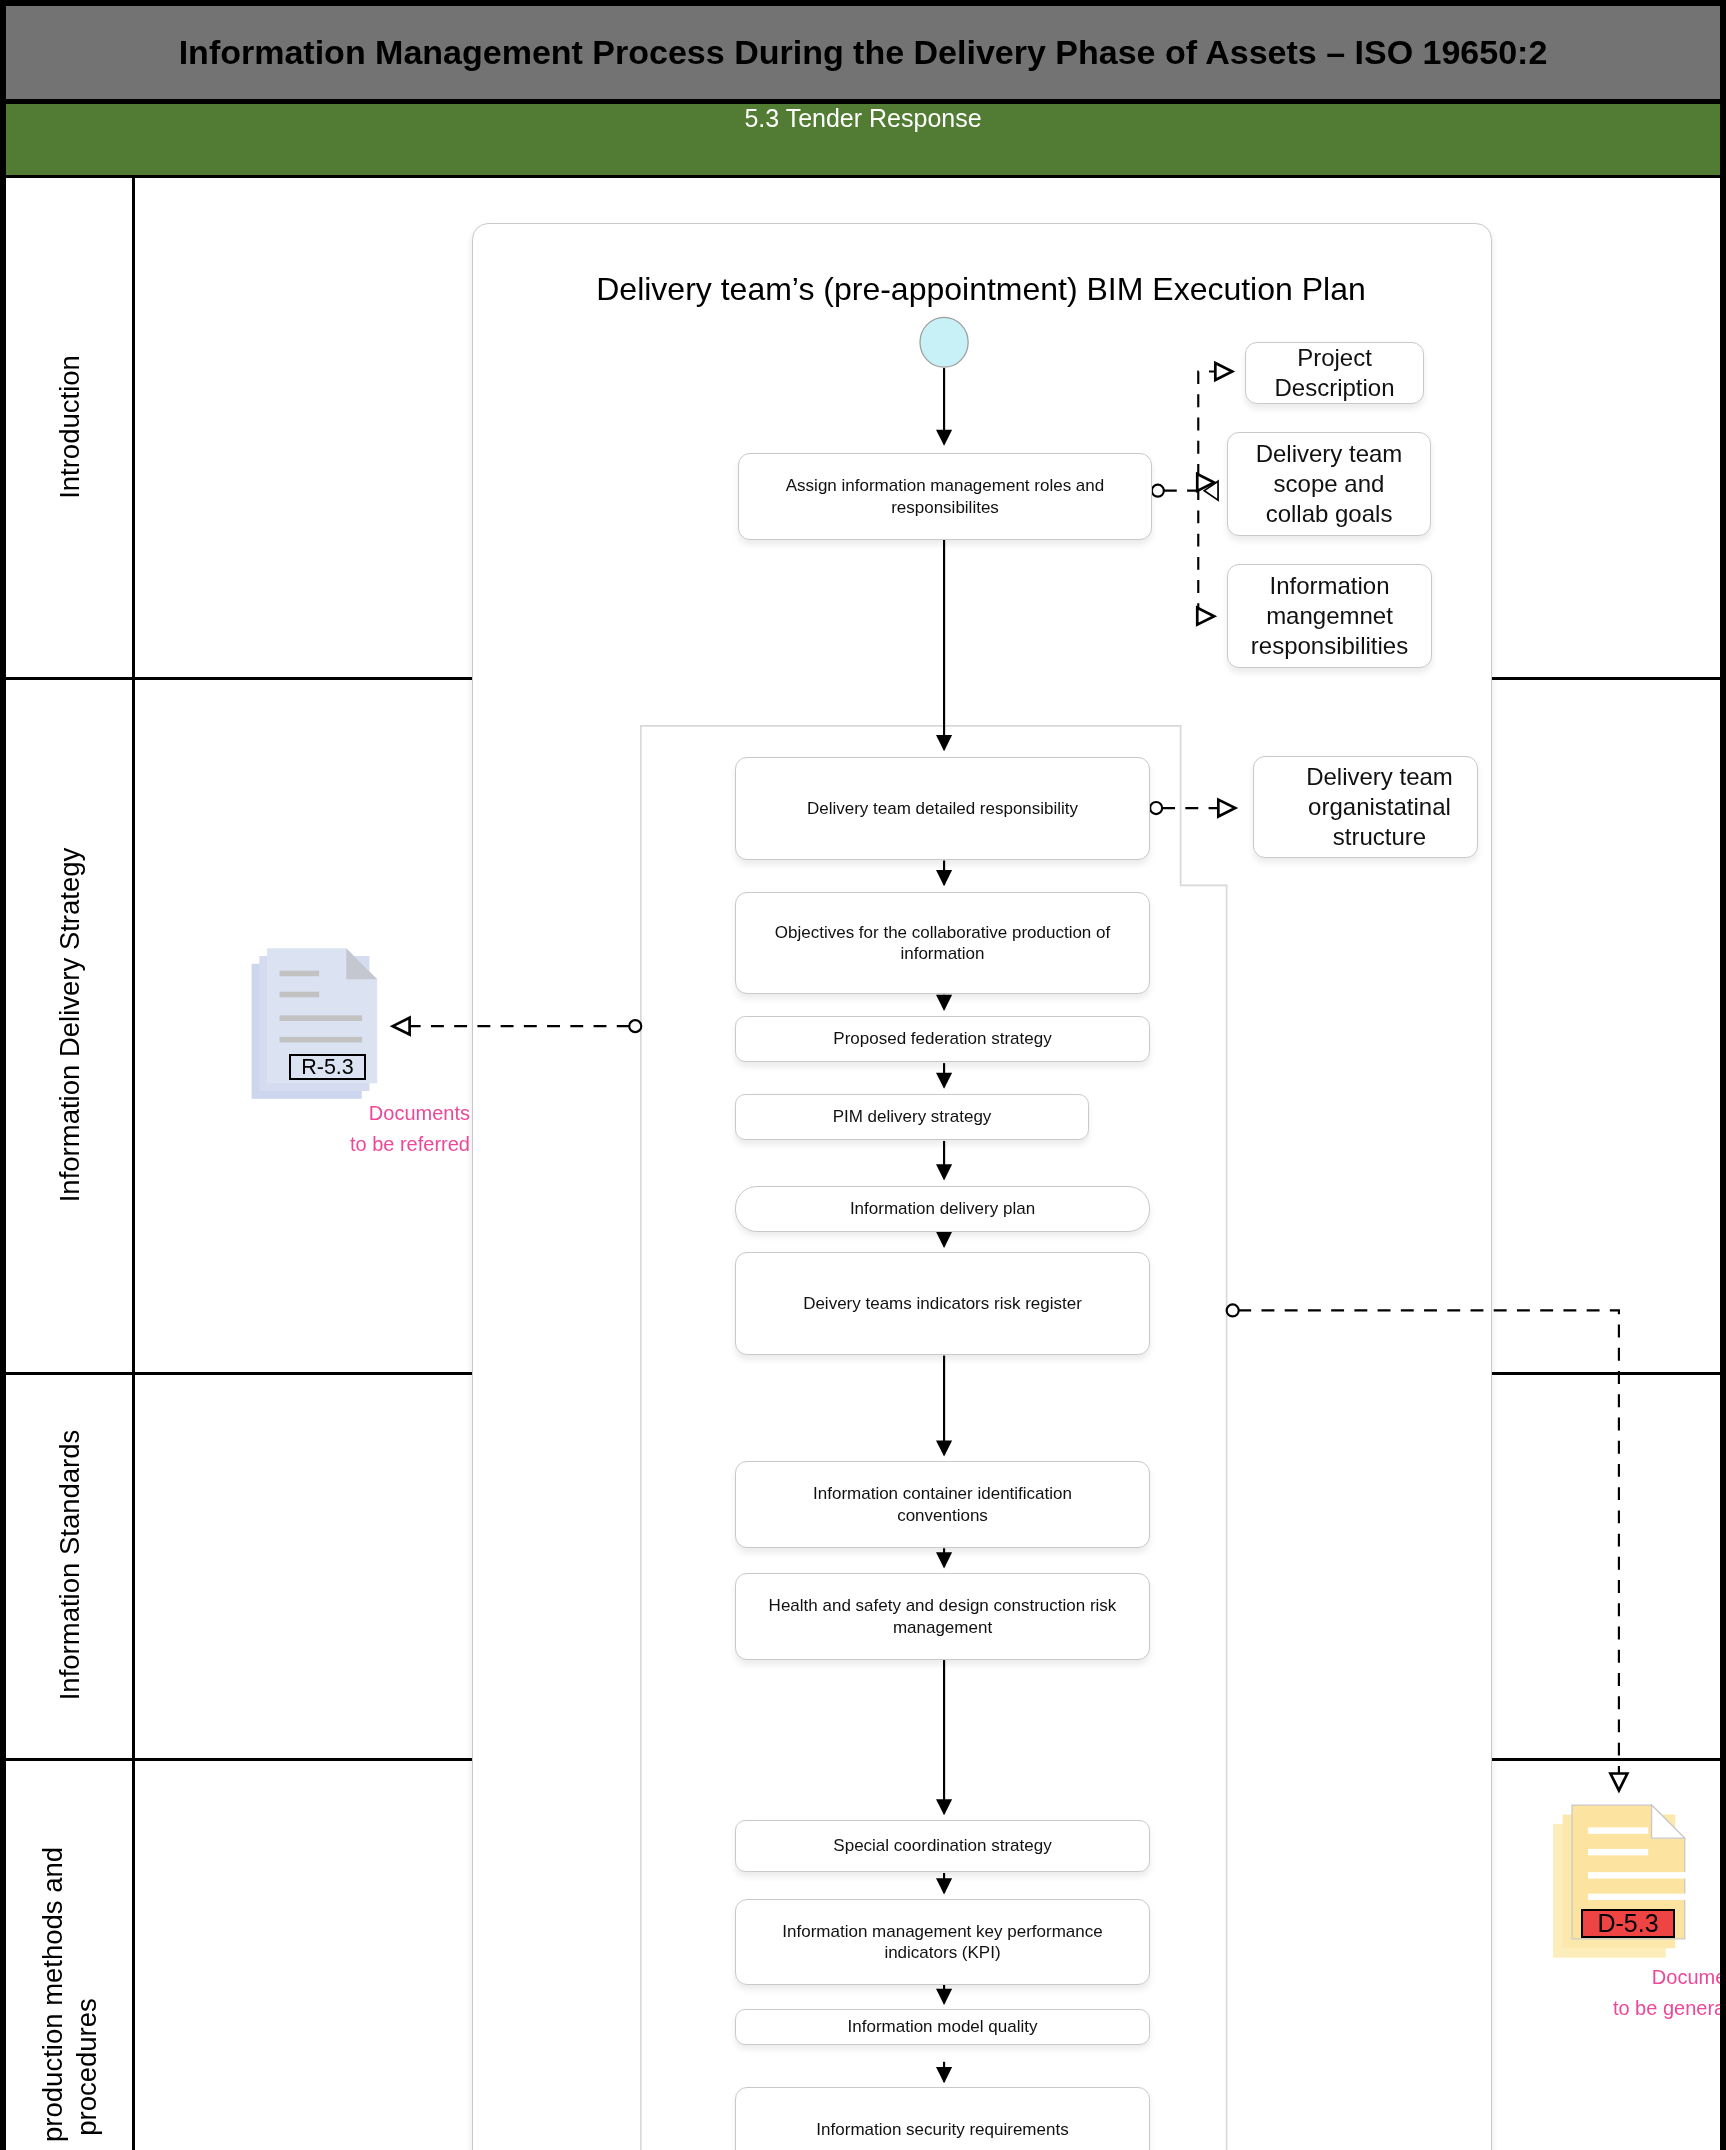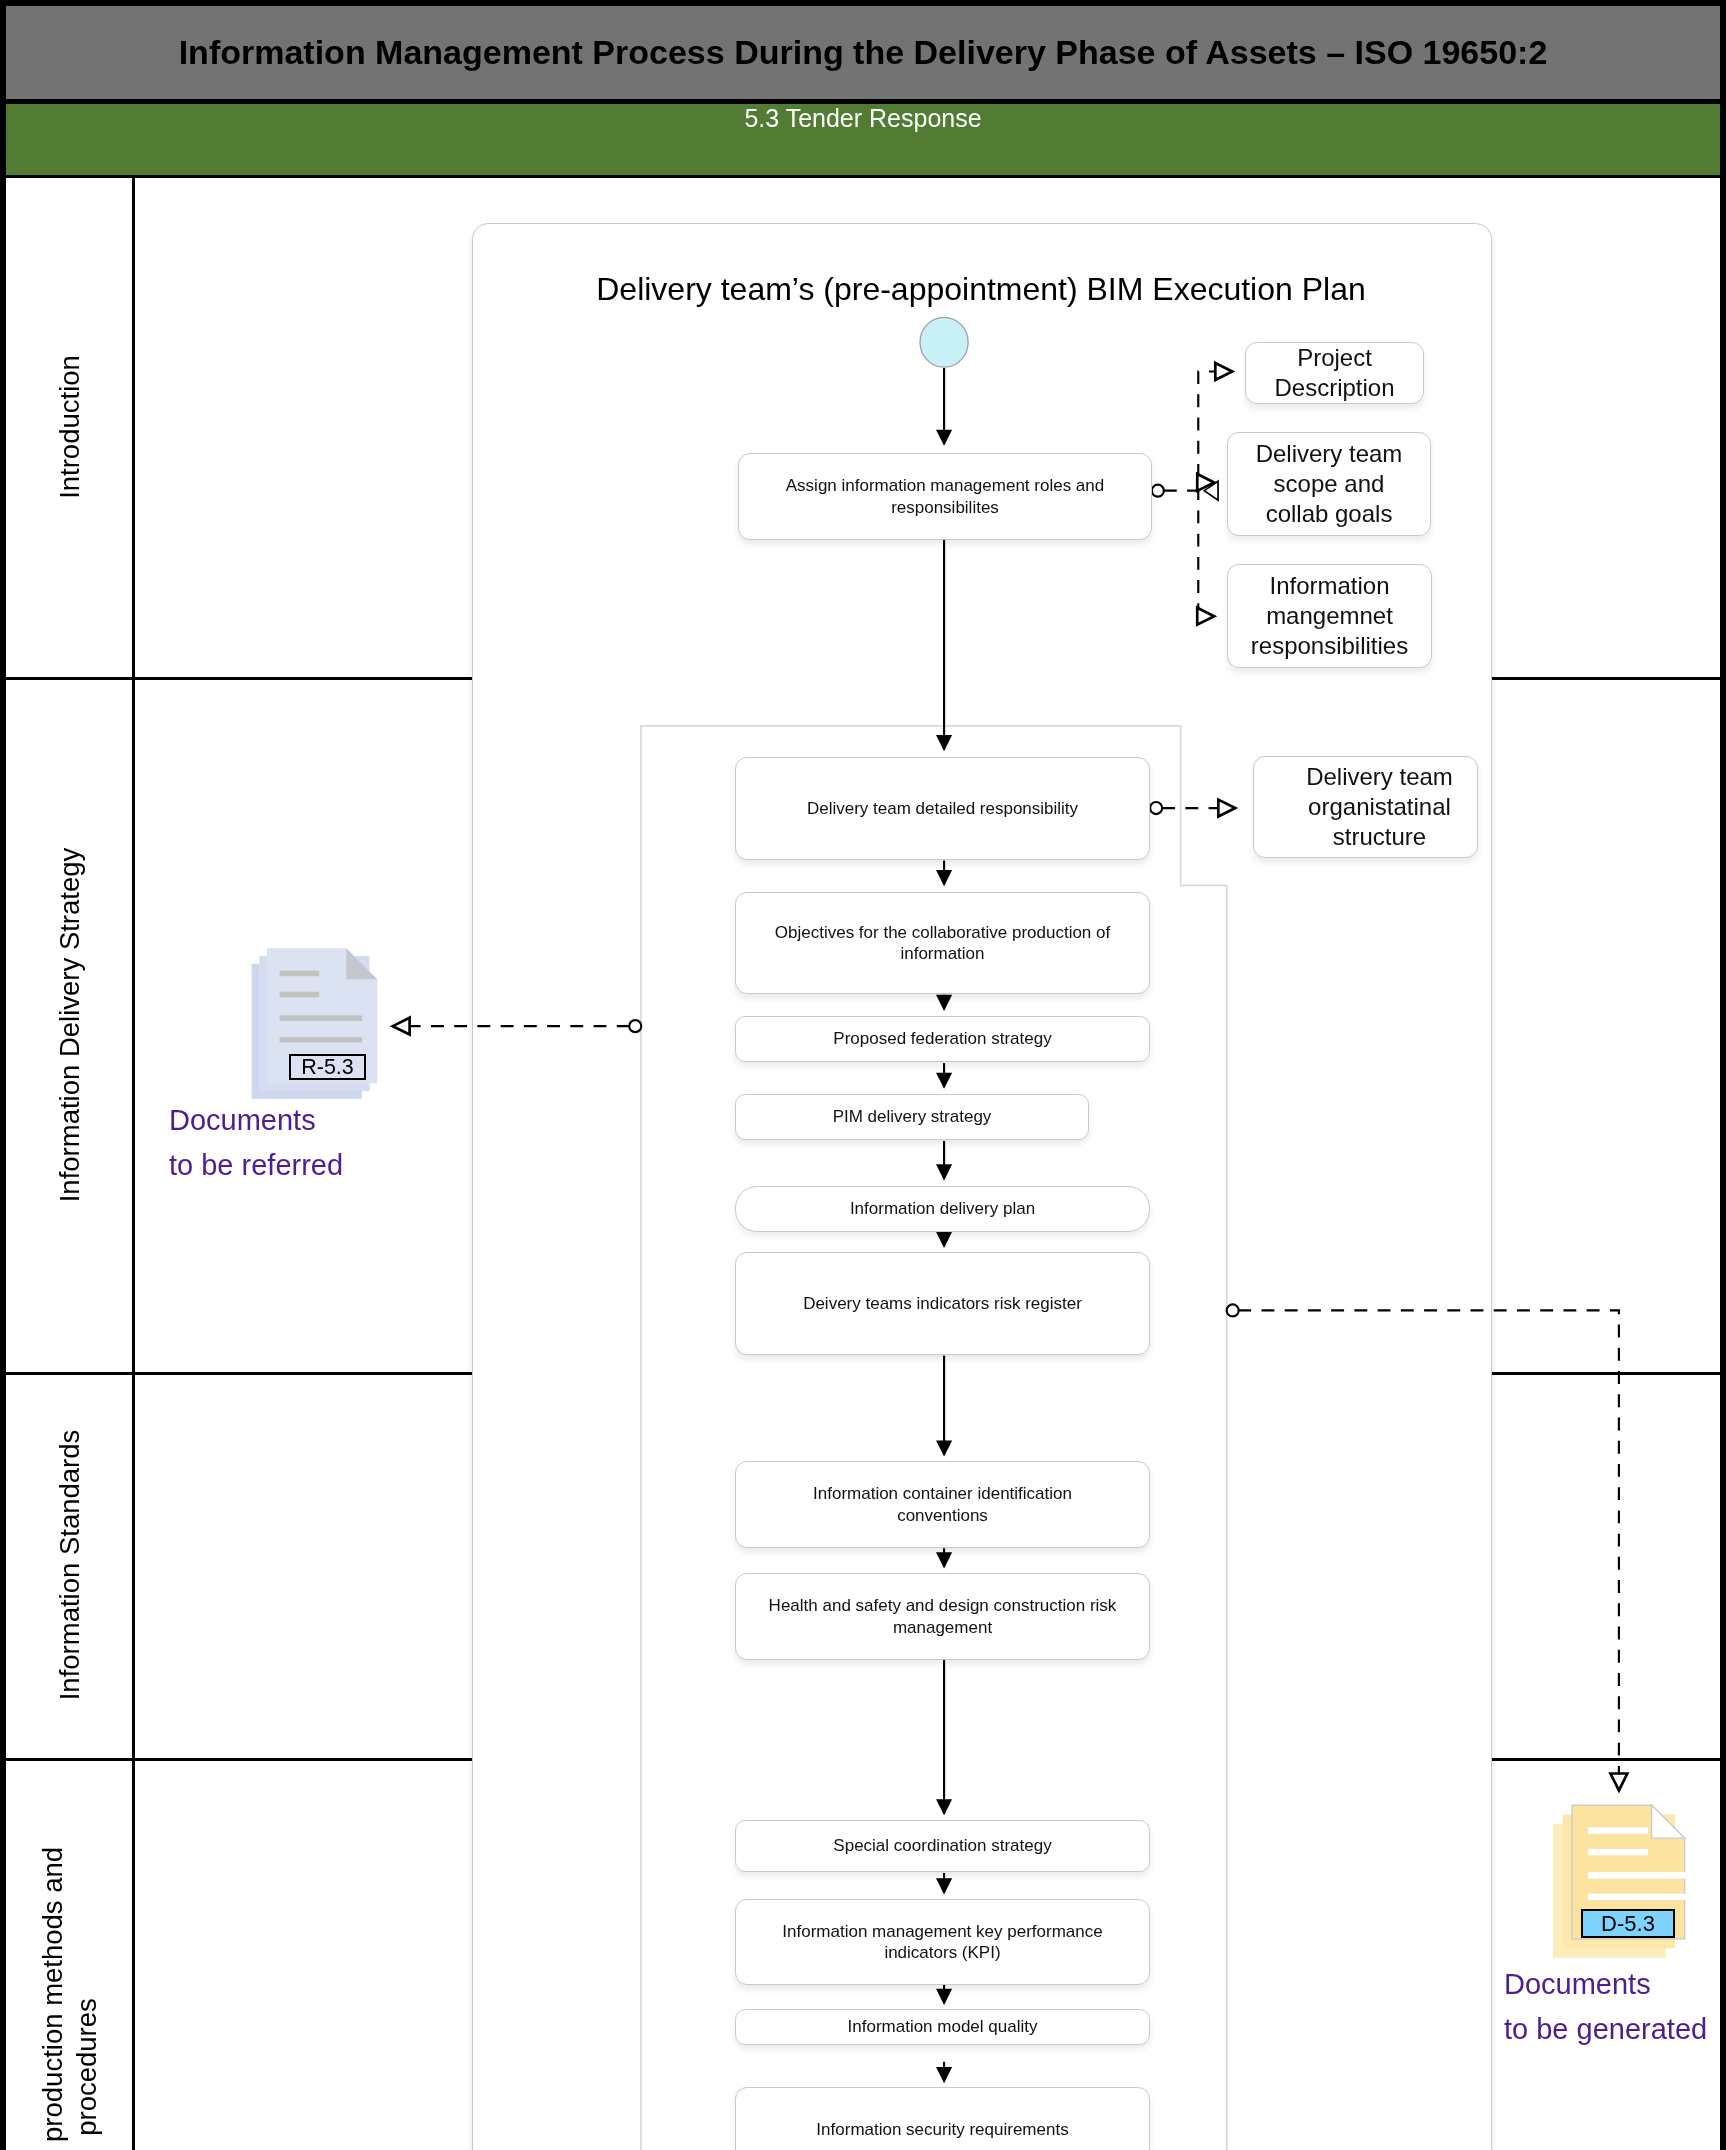--- a/index.html
+++ b/index.html
@@ -27,22 +27,22 @@
   svg.overlay{position:absolute;left:0;top:0;z-index:6;}
   .dtitle{left:508px;top:266px;width:946px;height:47px;z-index:8;
        display:flex;align-items:center;justify-content:center;font-size:32px;color:#000;}
   .fbox{position:absolute;background:#fff;border:1.7px solid #c9c9c9;border-radius:12px;
        display:flex;align-items:center;justify-content:center;text-align:center;
        font-size:17px;line-height:1.24;color:#111;box-sizing:border-box;z-index:8;
        box-shadow:0 4.3px 6px rgba(0,0,0,0.08);}
   .fbox .in{display:block;}
   .badge{position:absolute;display:flex;align-items:center;justify-content:center;
        border:2.2px solid #000;font-size:21.5px;color:#000;z-index:9;box-sizing:border-box;}
-  .cap{position:absolute;text-align:left;font-size:29px;line-height:1.55;
-       color:#4c1d95;z-index:9;}
+  .cap{position:absolute;text-align:right;font-size:20px;line-height:1.55;
+       color:#ec4899;z-index:9;}
   .cap span{display:block;}
 </style>
 </head>
 <body>
 
 <div class="abs titlebar">
   <div class="t">Information Management Process During the Delivery Phase of Assets – ISO 19650:2</div>
 </div>
 <div class="abs sep1"></div>
 <div class="abs greenbar" style="background:#527c33;">
@@ -206,20 +206,20 @@
 <div class="fbox" style="left:1253px;top:756px;width:225px;height:102px;font-size:24px;padding-left:28px;">
   <span class="in" style="width:181px;">Delivery team organistatinal structure</span>
   </div>
 
 <div class="badge" style="left:289px;top:1054px;width:77px;height:26px;background:#dbe2f1;">R-5.3</div>
 <div class="cap" style="left:169px;top:1098px;width:301px;">
   <span>Documents</span>
   <span>to be referred</span>
 </div>
 
-<div class="badge" style="left:1581px;top:1909px;width:94px;height:29px;background:#7dd3fc;border-width:2.6px;font-size:22px;">D-5.3</div>
+<div class="badge" style="left:1581px;top:1909px;width:94px;height:29px;background:#ef4444;border-width:2.6px;font-size:25px;">D-5.3</div>
 <div class="cap" style="left:1504px;top:1962px;width:249px;">
   <span>Documents</span>
   <span>to be generated</span>
 </div>
 
 <div class="pageborder"></div>
 
 
 </body></html>

